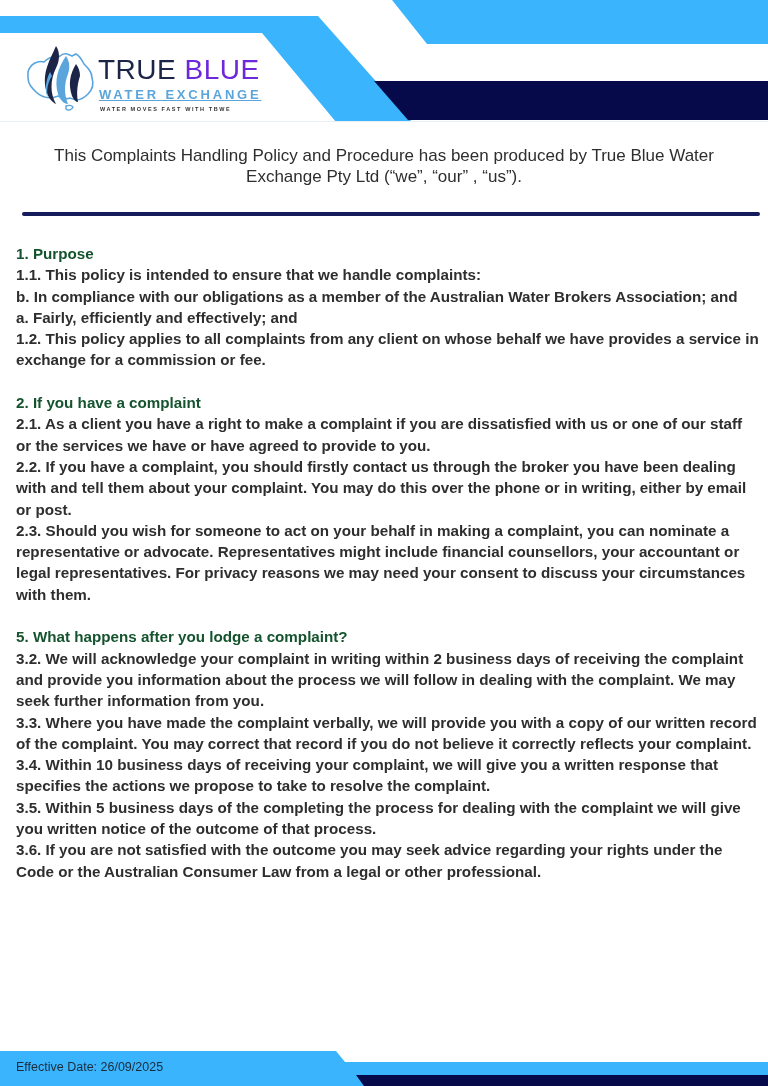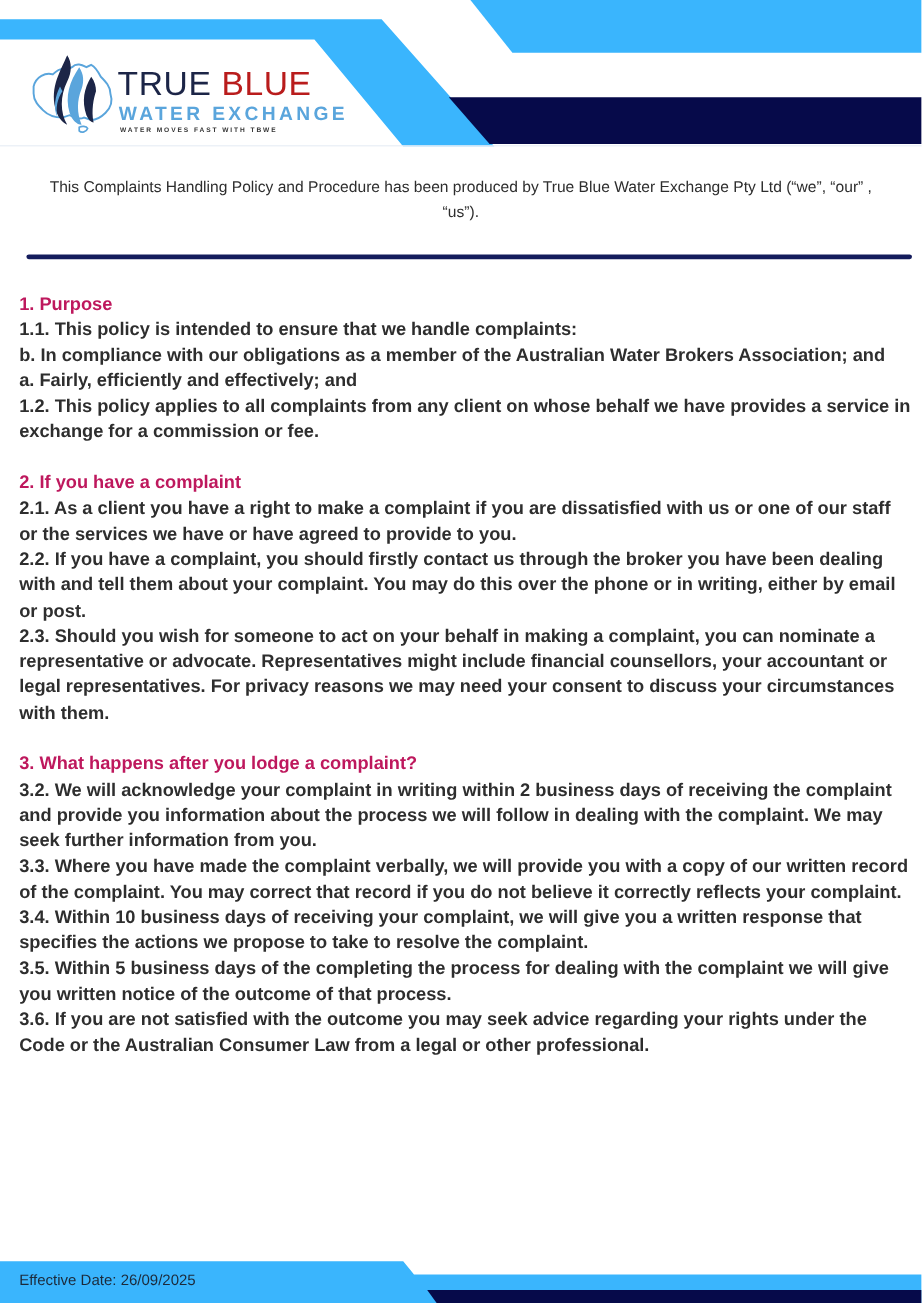--- a/index.html
+++ b/index.html
@@ -7,42 +7,42 @@
       width: 768px; height: 1086px; position: relative; overflow: hidden;
       background: #ffffff;
       font-family: "Liberation Sans", "DejaVu Sans", sans-serif;
       color: #2a2a2a;
     }
     .header { position: absolute; left: 0; top: 0; width: 768px; height: 122px; }
     .header svg.deco { position: absolute; left: 0; top: 0; }
     .logo { position: absolute; left: 22px; top: 42px; width: 240px; height: 76px; }
     .logo-mark { position: absolute; left: 0; top: 0; width: 78px; height: 76px; }
     .brand-true { position: absolute; left: 76px; top: 14px; font-size: 28px; font-weight: 400; letter-spacing: 0.5px; color: #1c2547; white-space: nowrap; line-height: 1; }
-    .brand-true .blue { color: #b91c1c; }
-    .brand-sub { position: absolute; left: 77px; top: 46px; font-size: 16px; font-weight: 700; letter-spacing: 2.8px; color: #5aa5dc; white-space: nowrap; line-height: 1; }
+    .brand-true .blue { color: #6d28d9; }
+    .brand-sub { position: absolute; left: 77px; top: 46px; font-size: 13px; font-weight: 700; letter-spacing: 2.8px; color: #5aa5dc; white-space: nowrap; line-height: 1; text-decoration: underline; }
     .brand-tag { position: absolute; left: 78px; top: 65px; font-size: 5.5px; font-weight: 700; letter-spacing: 1.6px; color: #333; white-space: nowrap; line-height: 1; }
     .policy-title {
       position: absolute; left: 418px; top: 90px; width: 340px;
       color: #ffffff; font-weight: 700; font-size: 17.5px; letter-spacing: 0.2px;
       white-space: nowrap; line-height: 1; margin-top: 32px;
     }
     .header-bottom-line { position: absolute; left: 0; top: 121px; width: 768px; height: 1px; background: #e8eef5; }
 
     .intro {
       position: absolute; left: 30px; top: 145px; width: 708px;
-      text-align: center; font-size: 13px; line-height: 21px; color: #2e2e2e;
+      text-align: center; font-size: 17px; line-height: 21px; color: #2e2e2e;
     }
     .rule { position: absolute; left: 22px; top: 212px; width: 738px; height: 4px; background: #141c5c; border-radius: 2px; }
 
     .content {
       position: absolute; left: 16px; top: 243px; width: 745px;
       font-size: 15.2px; line-height: 21.3px; color: #2e2e2e;
     }
     .section { margin: 0 0 21.3px 0; }
-    .section h2 { font-size: 15.2px; line-height: 21.3px; margin: 0; font-weight: 700; color: #be185d; }
+    .section h2 { font-size: 15.2px; line-height: 21.3px; margin: 0; font-weight: 700; color: #14532d; }
     .section p { margin: 0; font-weight: bold; }
 
     .footer { position: absolute; left: 0; top: 1046px; width: 768px; height: 40px; }
     .footer svg { position: absolute; left: 0; top: 0; }
     .effective-date {
       position: absolute; left: 16px; top: 1061px; font-size: 12.5px; color: #1c2a3a; line-height: 1; white-space: nowrap; text-align: center;
     }
   </style>
 </head>
 <body>
@@ -89,21 +89,21 @@
     <p>a. Fairly, efficiently and effectively; and</p>
     <p>1.2. This policy applies to all complaints from any client on whose behalf we have provides a service in exchange for a commission or fee.</p>
   </div>
   <div class="section">
     <h2>2. If you have a complaint</h2>
     <p>2.1. As a client you have a right to make a complaint if you are dissatisfied with us or one of our staff or the services we have or have agreed to provide to you.</p>
     <p>2.2. If you have a complaint, you should firstly contact us through the broker you have been dealing with and tell them about your complaint. You may do this over the phone or in writing, either by email or post.</p>
     <p>2.3. Should you wish for someone to act on your behalf in making a complaint, you can nominate a representative or advocate. Representatives might include financial counsellors, your accountant or legal representatives. For privacy reasons we may need your consent to discuss your circumstances with them.</p>
   </div>
   <div class="section">
-    <h2>3. What happens after you lodge a complaint?</h2>
+    <h2>5. What happens after you lodge a complaint?</h2>
     <p>3.2. We will acknowledge your complaint in writing within 2 business days of receiving the complaint and provide you information about the process we will follow in dealing with the complaint. We may seek further information from you.</p>
     <p>3.3. Where you have made the complaint verbally, we will provide you with a copy of our written record of the complaint. You may correct that record if you do not believe it correctly reflects your complaint.</p>
     <p>3.4. Within 10 business days of receiving your complaint, we will give you a written response that specifies the actions we propose to take to resolve the complaint.</p>
     <p>3.5. Within 5 business days of the completing the process for dealing with the complaint we will give you written notice of the outcome of that process.</p>
     <p>3.6. If you are not satisfied with the outcome you may seek advice regarding your rights under the Code or the Australian Consumer Law from a legal or other professional.</p>
   </div>
 </div>
 
 <div class="footer">
   <svg width="768" height="40" viewBox="0 0 768 40">

